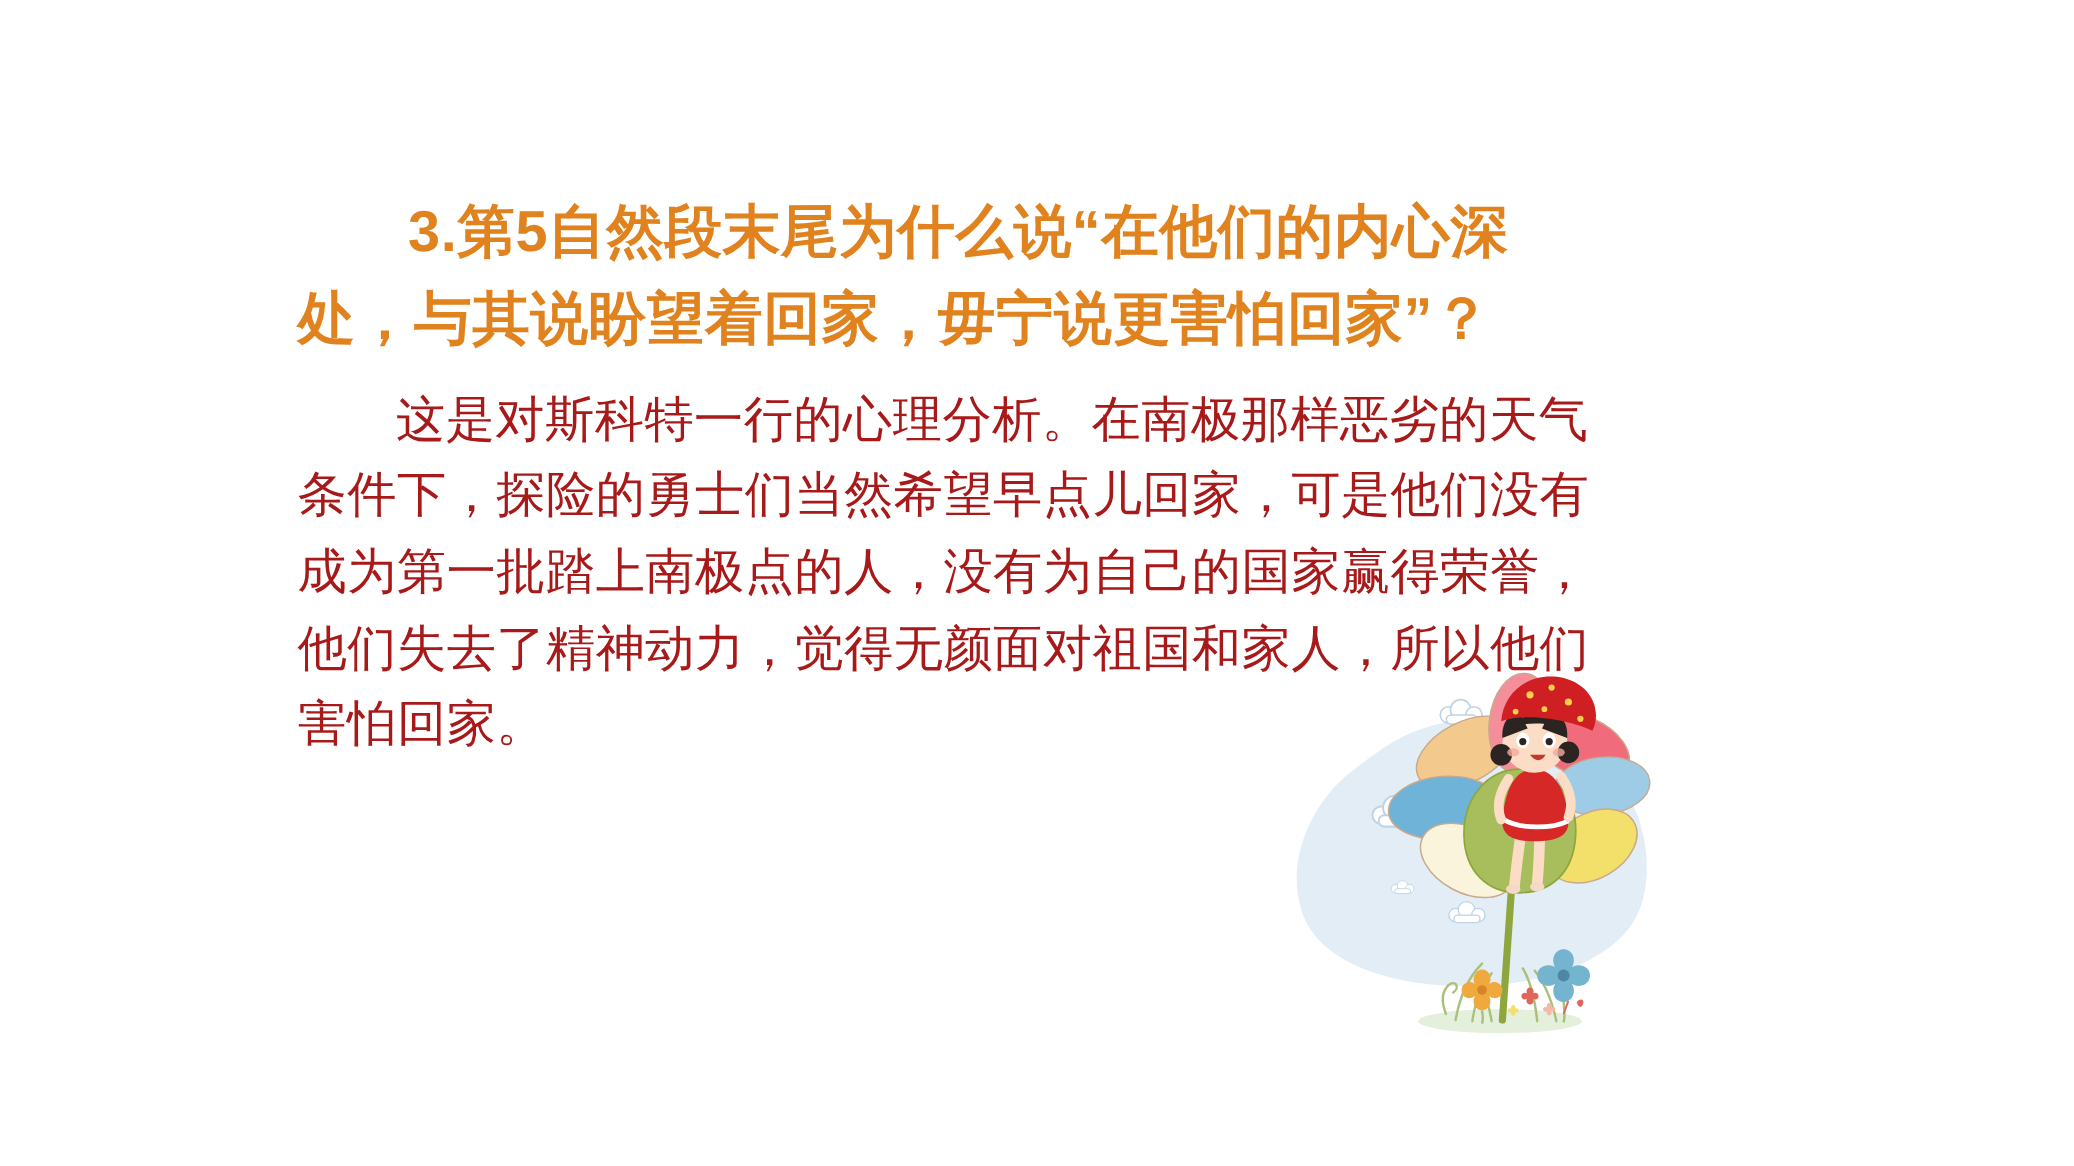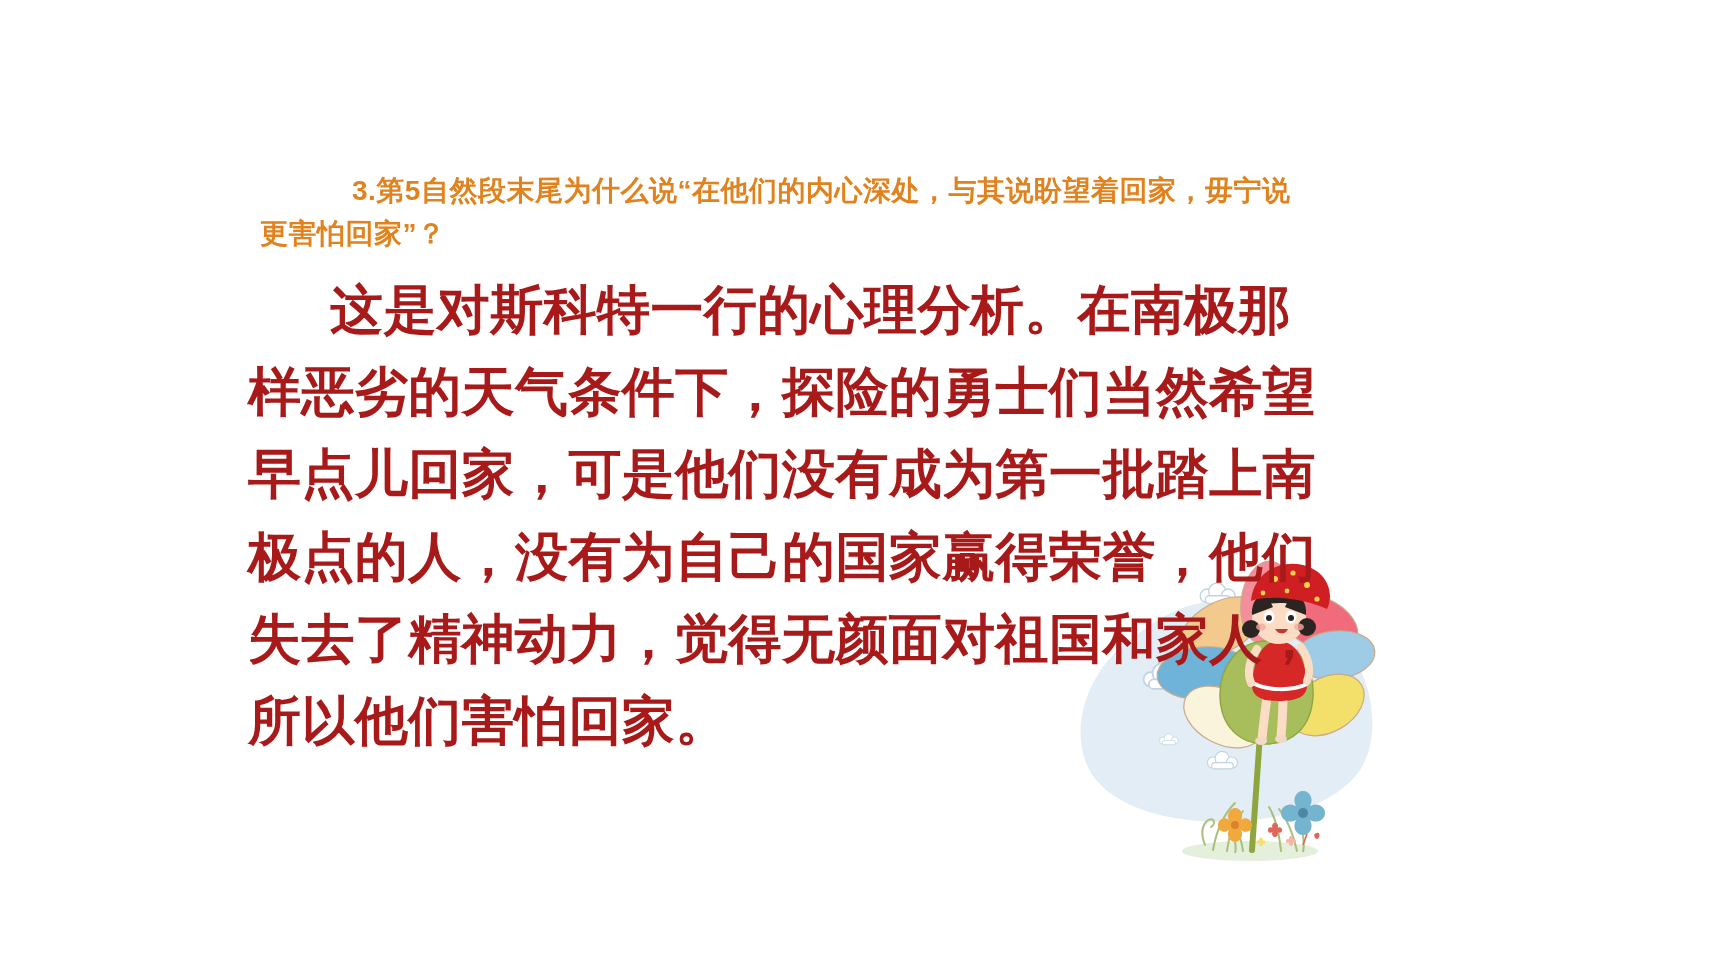--- a/index.html
+++ b/index.html
@@ -40,33 +40,33 @@
   
   #content {
     position: absolute;
     left: 248px;
     top: 158px;
     width: 1080px;
   }
 
   .question-heading {
     color: #E0821E;
-    font-size: 28px;
+    font-size: 48px;
     font-weight: bold;
     line-height: 1.52;
     letter-spacing: 0.5px;
     text-indent: 92px;
-    margin: 12px;
+    margin: 0;
     white-space: normal;
   }
 
   .answer-paragraph {
     color: #A81A1A;
-    font-size: 53px;
-    font-weight: 700;
+    font-size: 41px;
+    font-weight: 400;
     line-height: 1.55;
     letter-spacing: 0.4px;
     text-indent: 82px;
     margin: 14px 0 0 0;
   }
 </style>
 </head>
 <body>
 
 <div id="slide">

